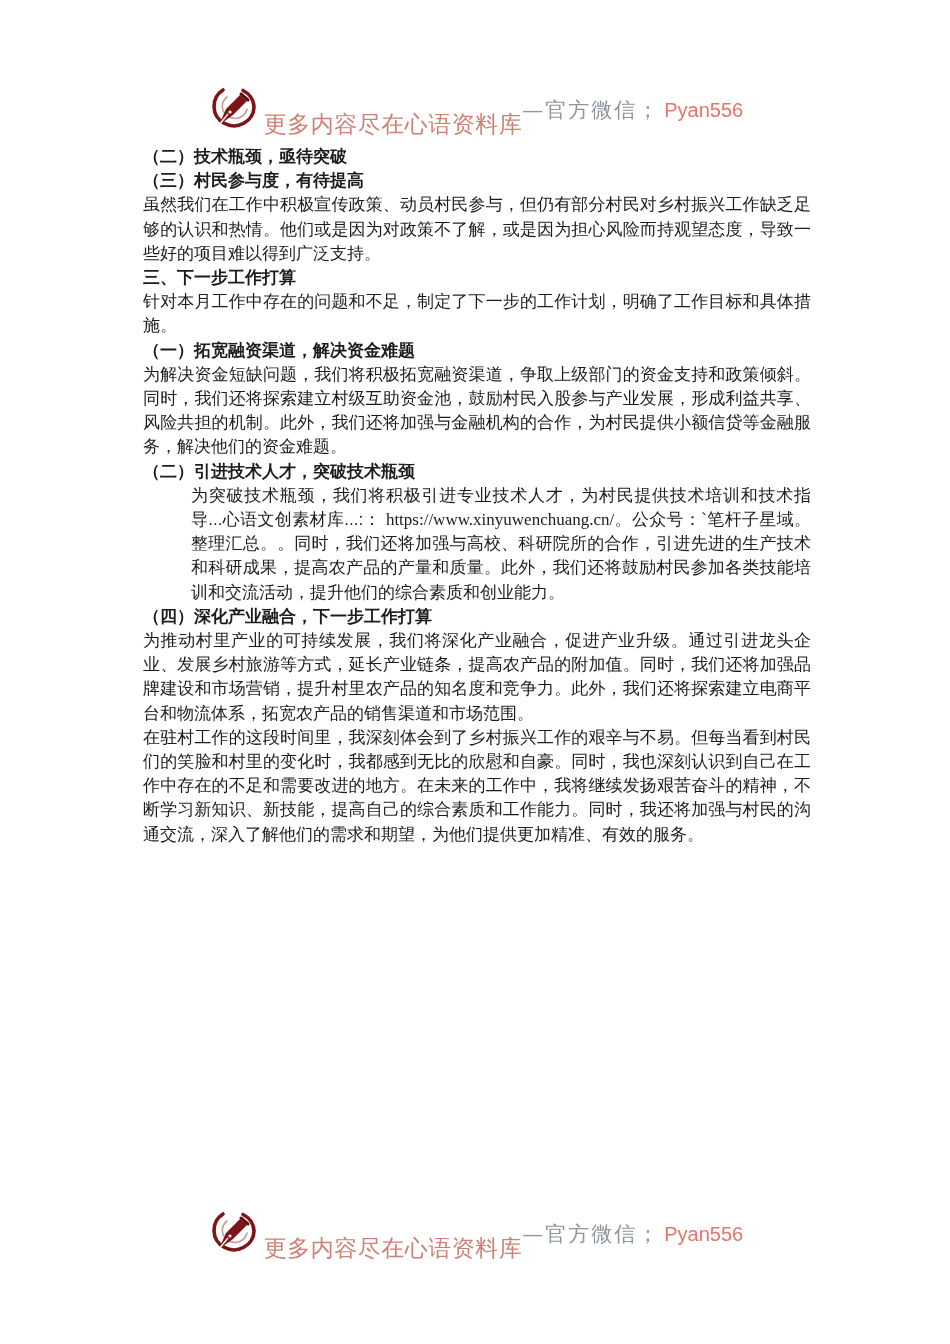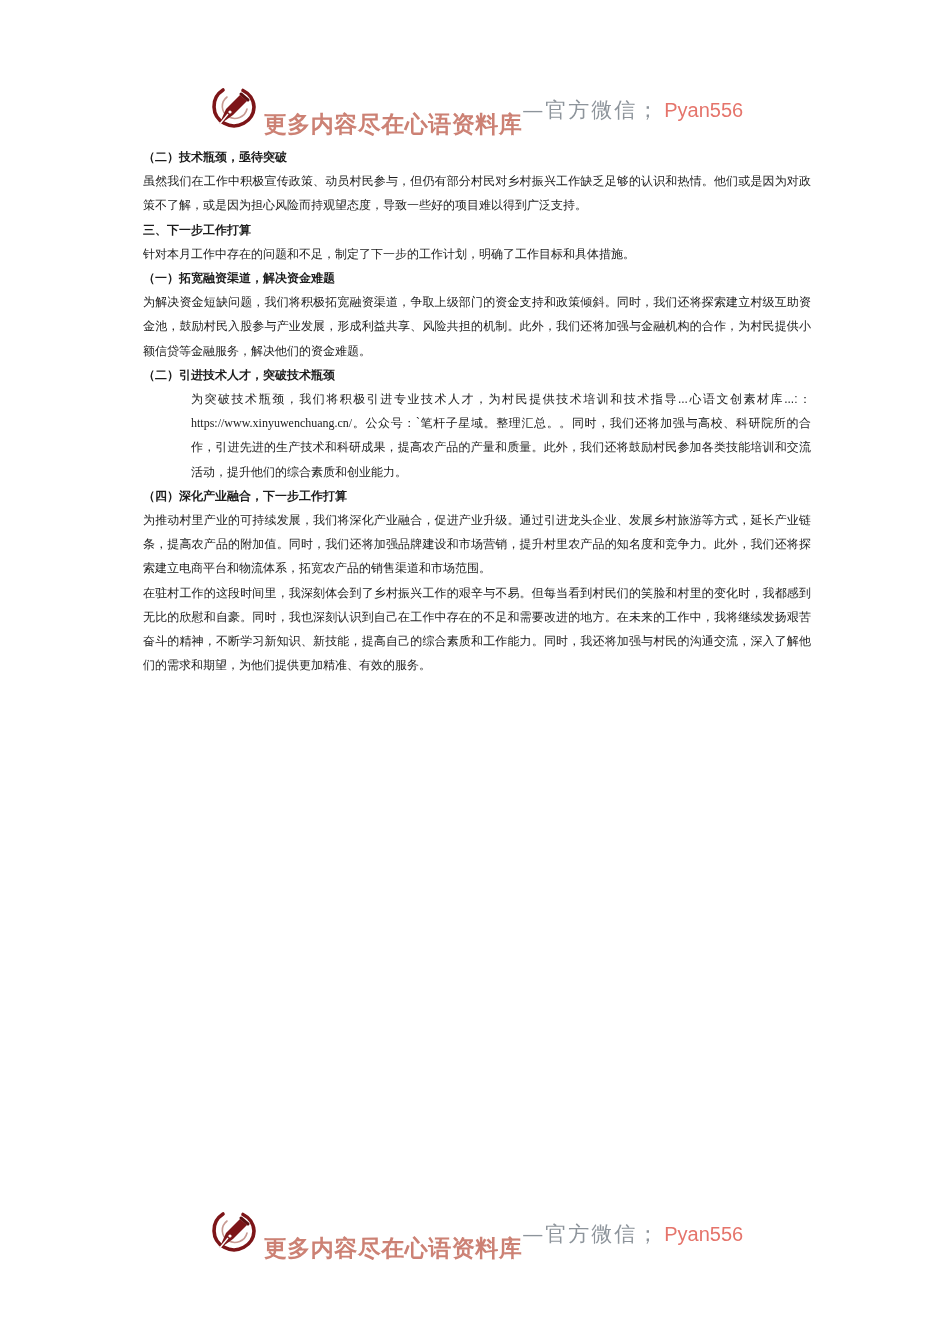--- a/index.html
+++ b/index.html
@@ -23,42 +23,42 @@
     display: flex;
     justify-content: center;
     align-items: center;
     white-space: nowrap;
   }
   .wm-top { top: 80px; }
   .wm-bottom { top: 1204px; }
   .wm-logo { width: 52px; height: 50px; margin-right: 5px; flex: 0 0 auto; }
   .wm-main {
     font-family: "Liberation Serif", serif;
-    font-weight: bold;
+    font-weight: normal;
     font-size: 23px;
     letter-spacing: 0.5px;
     margin-top: 29px;
   }
   .wm-dash, .wm-label {
     font-family: "DejaVu Serif", serif;
     font-size: 21px;
     letter-spacing: 2px;
   }
   .wm-id {
     font-family: "Liberation Sans", sans-serif;
     font-size: 20px;
     margin-left: 4px;
   }
 
   
   .content {
     position: absolute;
     left: 143px; top: 145px;
     width: 668px;
-    font-size: 12px;
+    font-size: 17px;
     line-height: 24.2px;
     text-align: justify;
   }
   .block { margin: 0; }
   .heading {
     font-weight: bold;
     font-family: "Liberation Sans", sans-serif;
     text-align: left;
   }
   .para { font-family: "Liberation Serif", serif; }
@@ -80,20 +80,21 @@
       <path d="M34,9 L41,15" stroke="#5e0f11" stroke-width="3" stroke-linecap="round"></path>
     </svg>
     <span class="wm-main" style="color:#cc8174">更多内容尽在心语资料库</span>
     <span class="wm-dash" style="color:#8d949b">—</span>
     <span class="wm-label" style="color:#8d949b">官方微信；</span>
     <span class="wm-id" style="color:#e5746b">Pyan556</span>
   </div>
 
   <div class="content">
     <div class="block heading">（二）技术瓶颈，亟待突破</div>
+    <div class="block heading">（三）村民参与度，有待提高</div>
     <div class="block para">虽然我们在工作中积极宣传政策、动员村民参与，但仍有部分村民对乡村振兴工作缺乏足够的认识和热情。他们或是因为对政策不了解，或是因为担心风险而持观望态度，导致一些好的项目难以得到广泛支持。</div>
     <div class="block heading">三、下一步工作打算</div>
     <div class="block para">针对本月工作中存在的问题和不足，制定了下一步的工作计划，明确了工作目标和具体措施。</div>
     <div class="block heading">（一）拓宽融资渠道，解决资金难题</div>
     <div class="block para">为解决资金短缺问题，我们将积极拓宽融资渠道，争取上级部门的资金支持和政策倾斜。同时，我们还将探索建立村级互助资金池，鼓励村民入股参与产业发展，形成利益共享、风险共担的机制。此外，我们还将加强与金融机构的合作，为村民提供小额信贷等金融服务，解决他们的资金难题。</div>
     <div class="block heading">（二）引进技术人才，突破技术瓶颈</div>
     <div class="block para-alt">
       <span>为突破技术瓶颈，我们将积极引进专业技术人才，为村民提供技术培训和技术指导...心语文创素材库...:： </span><span class="url-text">https://www.xinyuwenchuang.cn/</span><span>。公众号：`笔杆子星域。整理汇总。。同时，我们还将加强与高校、科研院所的合作，引进先进的生产技术和科研成果，提高农产品的产量和质量。此外，我们还将鼓励村民参加各类技能培训和交流活动，提升他们的综合素质和创业能力。</span>
     </div>
     <div class="block heading">（四）深化产业融合，下一步工作打算</div>

